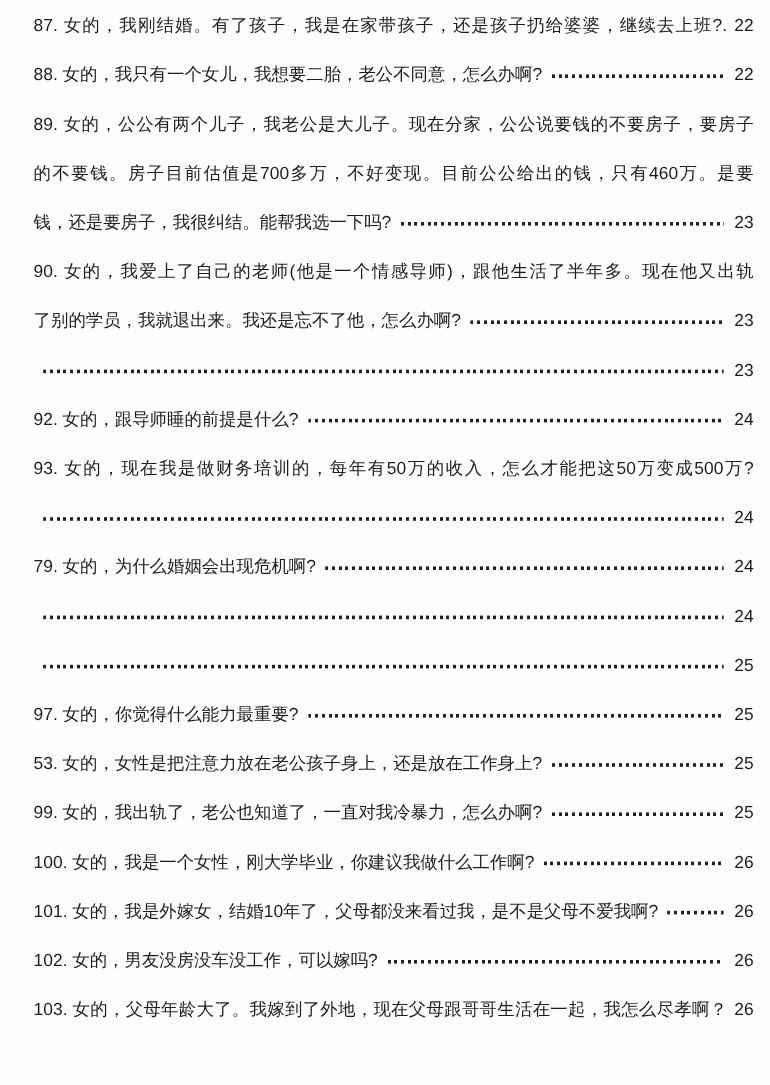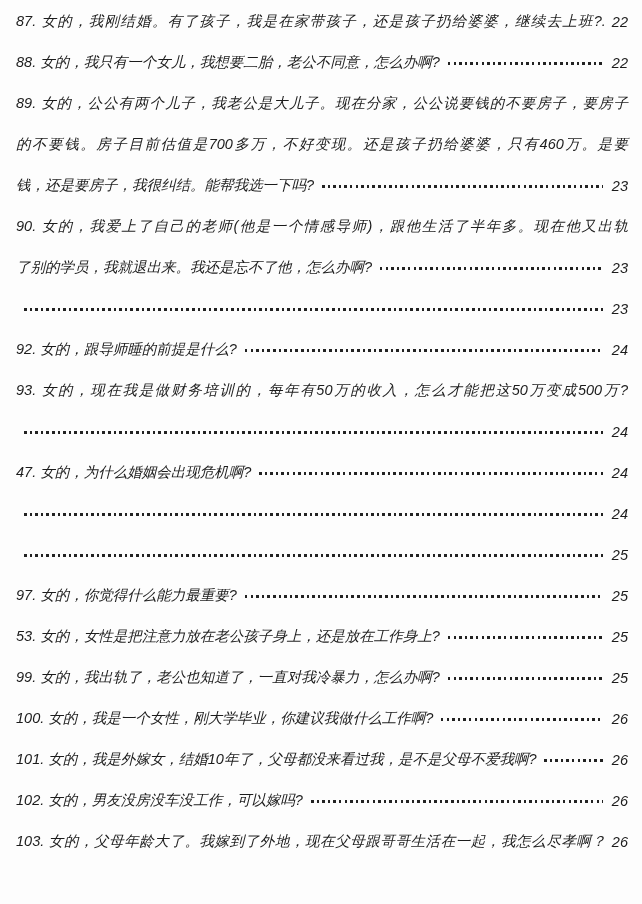--- a/index.html
+++ b/index.html
@@ -13,22 +13,21 @@
     color: #1c1c1c;
     font-family: "Liberation Sans", "DejaVu Sans", sans-serif;
     font-size: 14.5px;
     font-weight: 500;
     overflow: hidden;
   }
   .page {
     box-sizing: border-box;
     width: 642px;
     height: 904px;
-    padding: 1px 14px 0 16px;
-    font-style: italic;
+    padding: 1px 14px 0 28px;
   }
   .toc-list {
     width: 100%;
   }
   .line {
     height: 41px;
     display: flex;
     align-items: center;
     white-space: nowrap;
   }
@@ -72,21 +71,21 @@
       </div>
       <div class="line">
         <span class="txt">88. 女的，我只有一个女儿，我想要二胎，老公不同意，怎么办啊?</span>
         <span class="leader"></span>
         <span class="pg">22</span>
       </div>
       <div class="line">
         <span class="txt stretch">89. 女的，公公有两个儿子，我老公是大儿子。现在分家，公公说要钱的不要房子，要房子</span>
       </div>
       <div class="line">
-        <span class="txt stretch">的不要钱。房子目前估值是700多万，不好变现。还是孩子扔给婆婆，只有460万。是要</span>
+        <span class="txt stretch">的不要钱。房子目前估值是700多万，不好变现。目前公公给出的钱，只有460万。是要</span>
       </div>
       <div class="line">
         <span class="txt">钱，还是要房子，我很纠结。能帮我选一下吗?</span>
         <span class="leader"></span>
         <span class="pg">23</span>
       </div>
       <div class="line">
         <span class="txt stretch">90. 女的，我爱上了自己的老师(他是一个情感导师)，跟他生活了半年多。现在他又出轨</span>
       </div>
       <div class="line">
@@ -105,21 +104,21 @@
       </div>
       <div class="line">
         <span class="txt stretch">93. 女的，现在我是做财务培训的，每年有50万的收入，怎么才能把这50万变成500万?</span>
       </div>
       <div class="line">
         <span class="txt"></span>
         <span class="leader"></span>
         <span class="pg">24</span>
       </div>
       <div class="line">
-        <span class="txt">47. 女的，为什么婚姻会出现危机啊?</span>
+        <span class="txt">79. 女的，为什么婚姻会出现危机啊?</span>
         <span class="leader"></span>
         <span class="pg">24</span>
       </div>
       <div class="line">
         <span class="leader"></span>
         <span class="pg">24</span>
       </div>
       <div class="line">
         <span class="leader"></span>
         <span class="pg">25</span>

